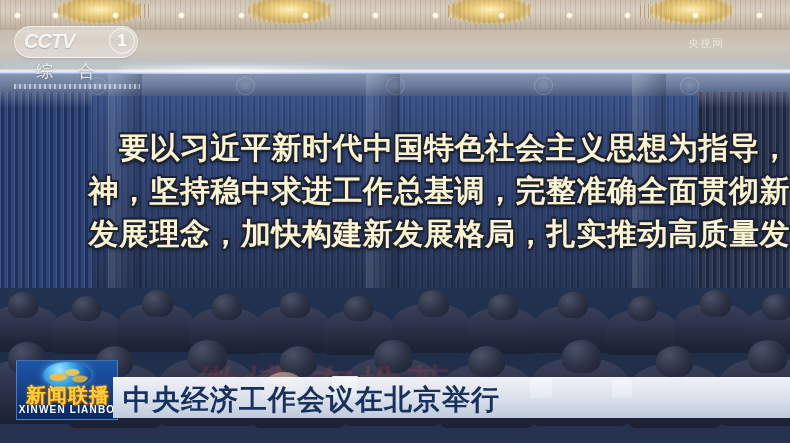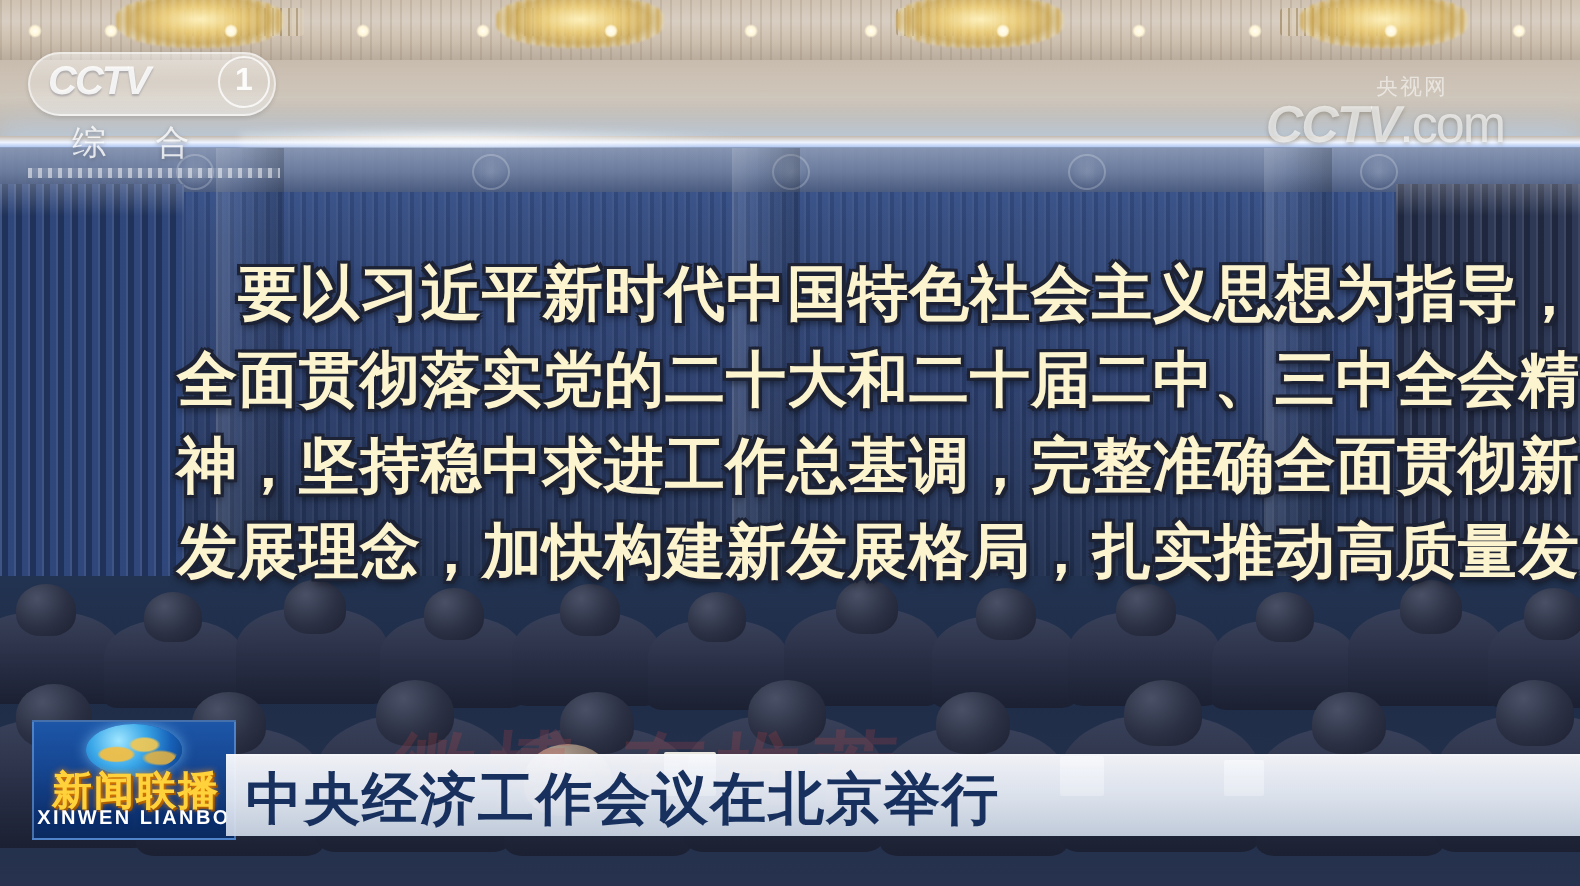--- a/index.html
+++ b/index.html
@@ -373,38 +373,34 @@
       <div class="head light" style="left:262px; top:84px; width:44px; height:36px;"></div>
 
       <div class="paper" style="left:332px; top:88px; width:26px; height:22px;"></div>
       <div class="paper" style="left:530px; top:90px; width:22px; height:20px;"></div>
       <div class="paper" style="left:612px; top:92px; width:20px; height:18px;"></div>
     </div>
   </div>
 
   <div class="subtitles">
     <div class="sub-line">要以习近平新时代中国特色社会主义思想为指导，</div>
-    <div class="sub-line">全面贯彻落实党的二十大和二十届二中、三中全会精</div>
     <div class="sub-line">神，坚持稳中求进工作总基调，完整准确全面贯彻新</div>
     <div class="sub-line">发展理念，加快构建新发展格局，扎实推动高质量发</div>
   </div>
 
   <div class="cctv-bug">
     <div class="cctv-capsule"></div>
     <div class="cctv-text">CCTV</div>
     <div class="cctv-one">1</div>
     <div class="cctv-sub">综 合</div>
     <div class="cctv-underline"></div>
   </div>
 
   <div class="cctvcom">
     <div class="cctvcom-cn">央视网</div>
-    <div class="cctvcom-main">
-      <span>CCTV</span><span class="dotcom">.com</span>
-    </div>
   </div>
 
   <div class="faint-wm">微博 有推荐</div>
 
   <div class="lower-third">
     <div class="ln-logo">
       <div class="ln-globe"></div>
       <div class="ln-cn">新闻联播</div>
       <div class="ln-en">XINWEN  LIANBO</div>
     </div>

